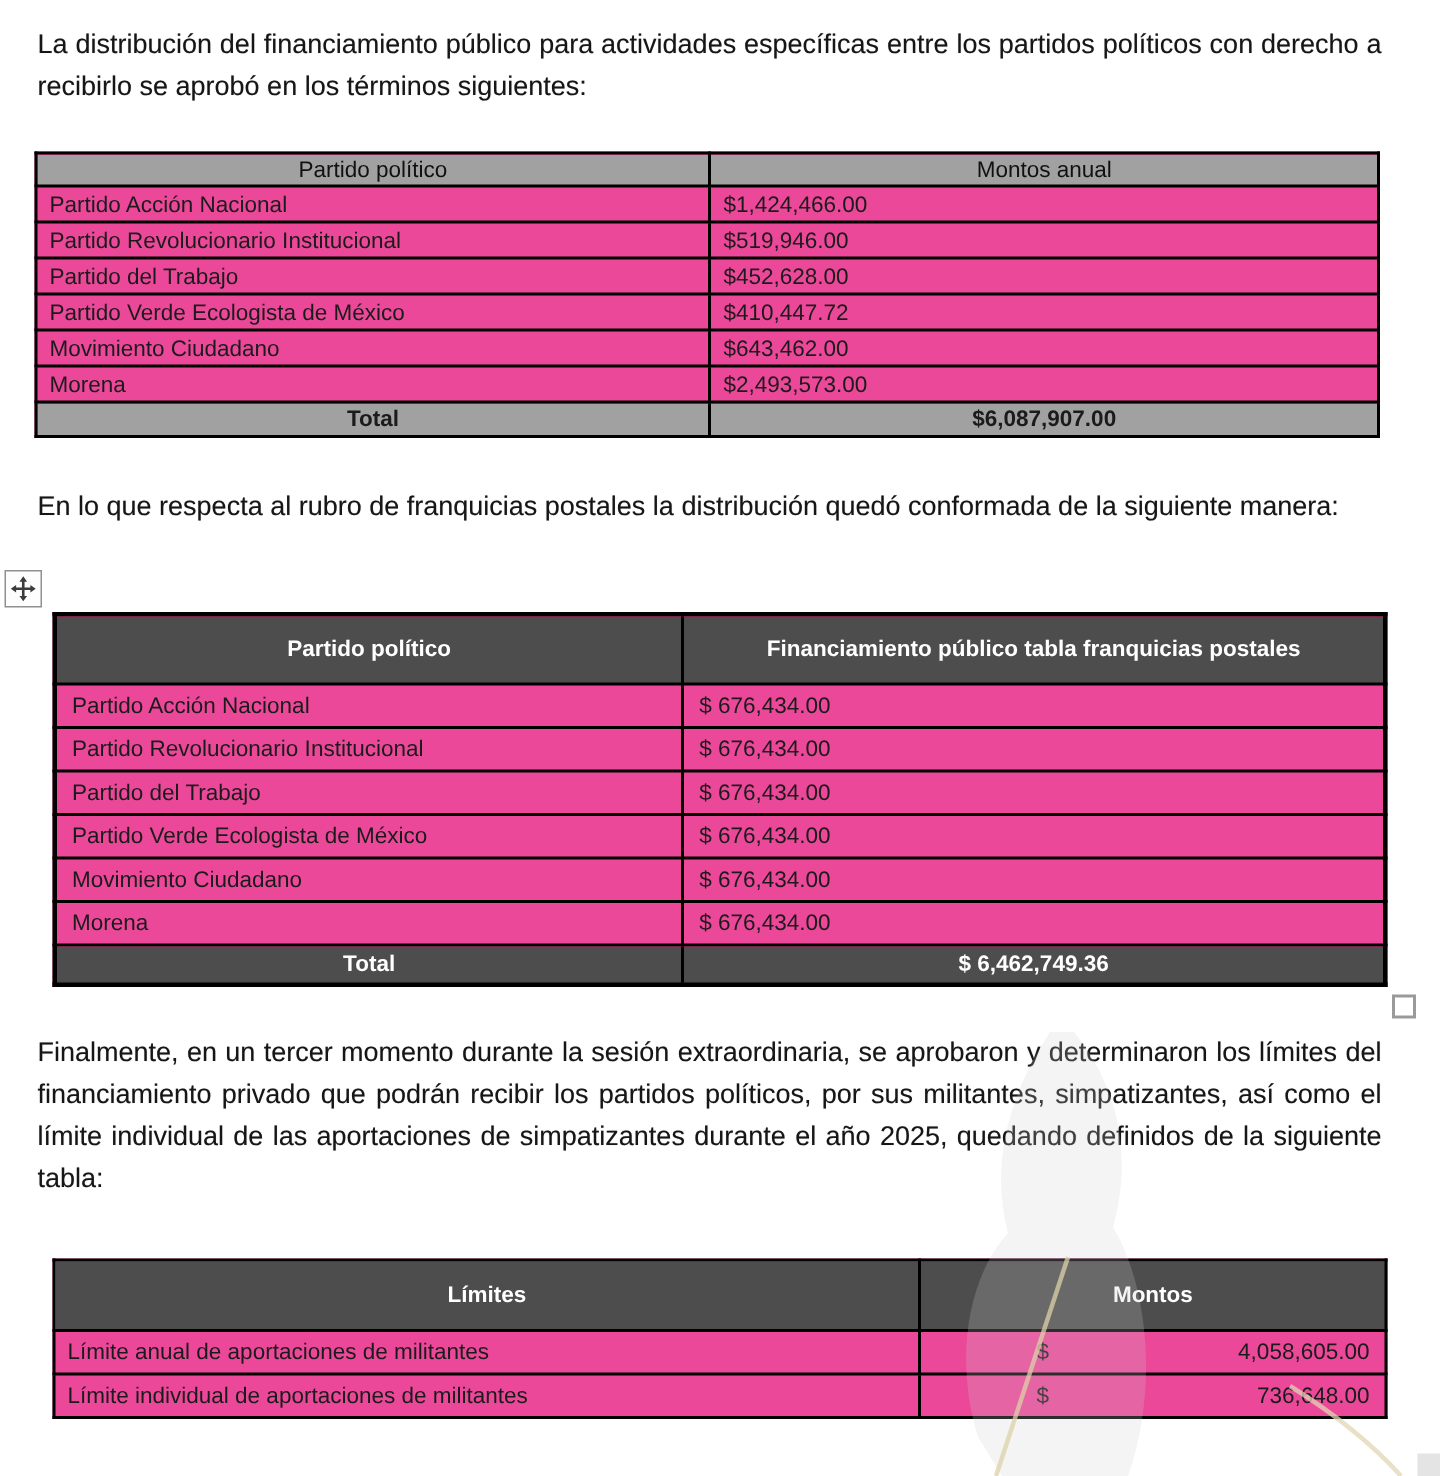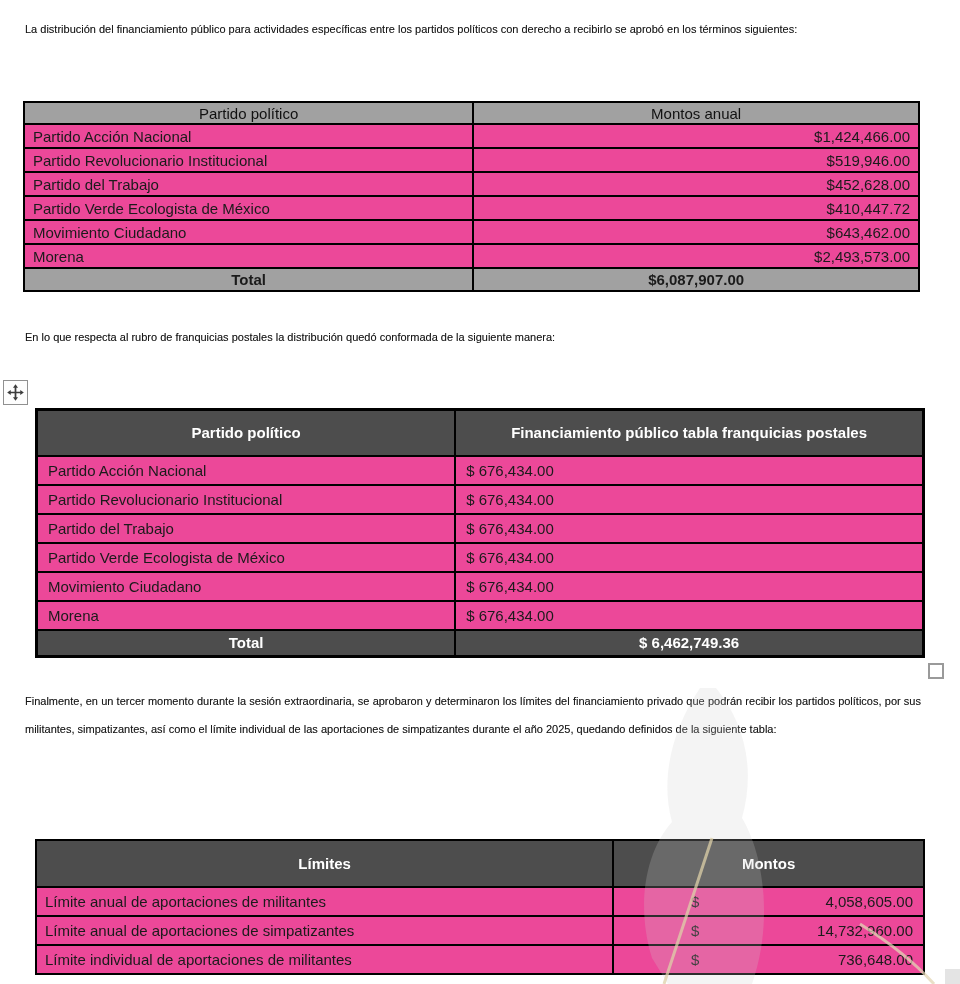--- a/index.html
+++ b/index.html
@@ -10,42 +10,42 @@
     height: 984px;
     background: #ffffff;
     font-family: "Liberation Sans", sans-serif;
     color: #1b1b1b;
     overflow: hidden;
   }
   .para {
     position: absolute;
     left: 25px;
     width: 896px;
-    font-size: 11px;
+    font-size: 18px;
     line-height: 28px;
     text-align: justify;
     color: #161616;
     text-shadow: 0 0 0.6px rgba(0,0,0,0.35);
   }
   #p1 { top: 15px; }
   #p2 { top: 323px; }
   #p3 { top: 687px; }
 
   table { border-collapse: collapse; table-layout: fixed; position: absolute; background: #ec4899; }
   td { vertical-align: middle; overflow: hidden; white-space: nowrap; }
 
   
   .t1 { top: 101px; left: 23px; width: 897px; border: 2px solid #000; }
   .t1 td { border: 2px solid #000; font-size: 15px; padding: 1px 8px; }
   .t1 .head td {
     background: #a1a1a1; text-align: center; height: 22px;
     color: #111; font-weight: normal;
   }
   .t1 .data td { height: 24px; }
-  .t1 .data td.amt { text-align: right; margin-top: 36px; }
+  .t1 .data td.amt { text-align: left; margin-top: 36px; }
   .t1 .total td {
     background: #a1a1a1; font-weight: bold; text-align: center; height: 23px;
   }
   .t1 col.c1 { width: 50.2%; } .t1 col.c2 { width: 49.8%; }
 
   
   .t2 { top: 408px; left: 35px; width: 890px; border: 3px solid #000; }
   .t2 td { border: 2px solid #000; font-size: 15px; padding: 1px 10px; }
   .t2 .head td {
     background: #4d4d4d; color: #fff; font-weight: bold;
@@ -206,29 +206,20 @@
     <tr class="data">
       <td>Límite anual de aportaciones de militantes</td>
       <td>
         <span class="money">
           <span>$</span>
           <span>4,058,605.00</span>
         </span>
       </td>
     </tr>
     <tr class="data">
-      <td>Límite anual de aportaciones de simpatizantes</td>
-      <td>
-        <span class="money">
-          <span>$</span>
-          <span>14,732,960.00</span>
-        </span>
-      </td>
-    </tr>
-    <tr class="data">
       <td>Límite individual de aportaciones de militantes</td>
       <td>
         <span class="money">
           <span>$</span>
           <span>736,648.00</span>
         </span>
       </td>
     </tr>
   </tbody>
     </table>

